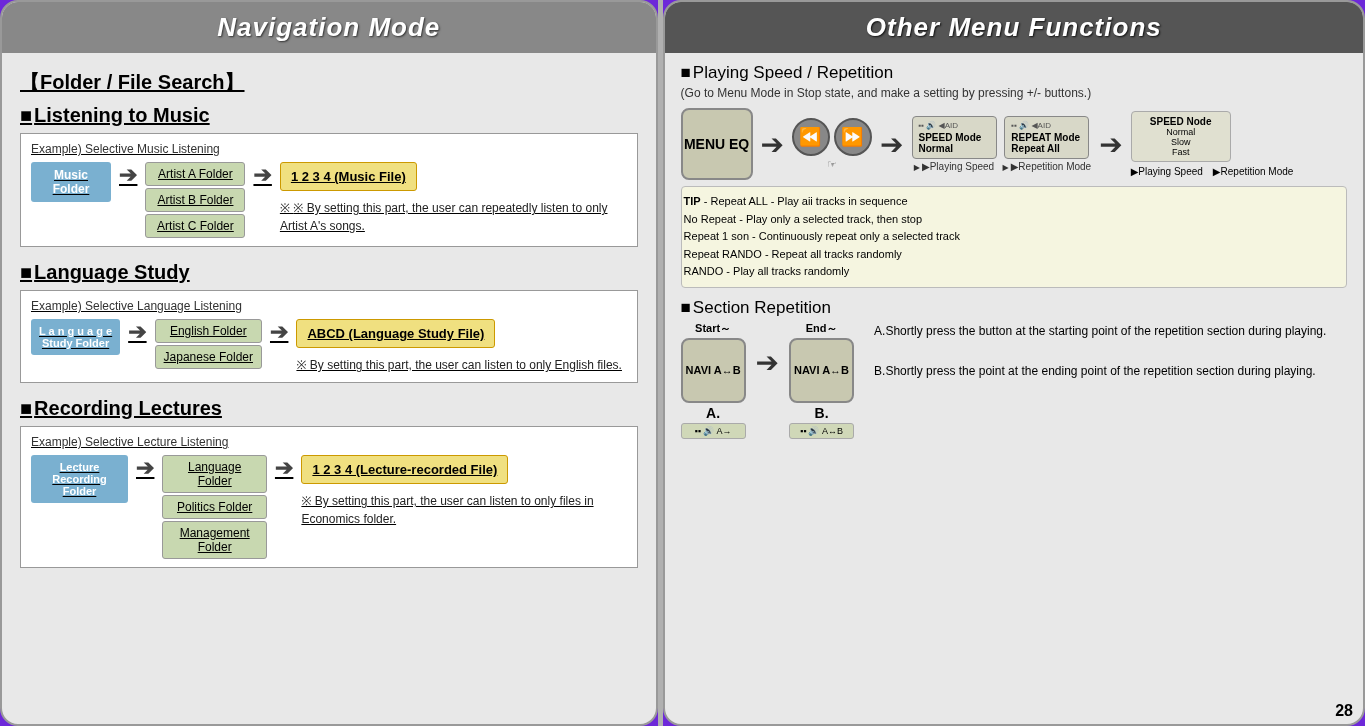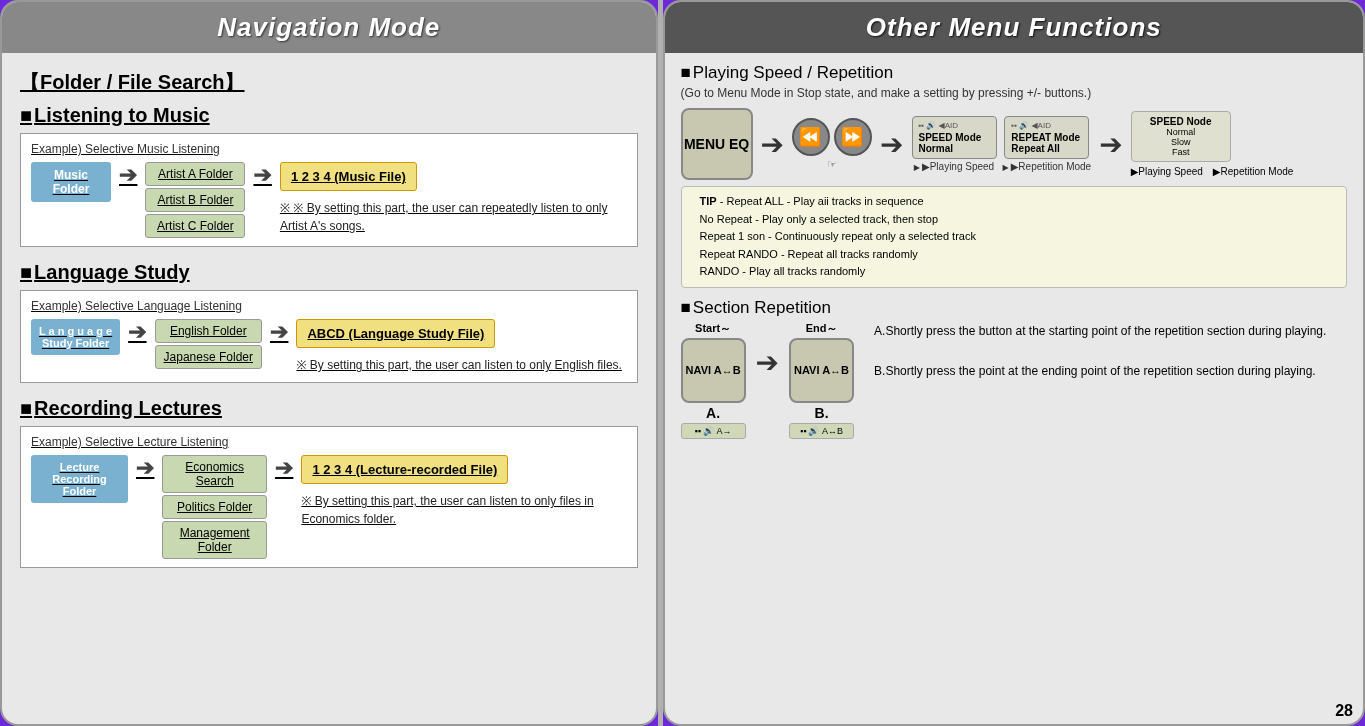--- a/index.html
+++ b/index.html
@@ -234,21 +234,21 @@
       border-radius: 4px;
       padding: 4px 8px;
       font-size: 9px;
       min-width: 100px;
     }
 
     .tip-box {
       background: #f5f5e0;
       border: 1px solid #bbb;
       border-radius: 4px;
-      padding: 6px 18px;
+      padding: 6px 2px;
       font-size: 11px;
       line-height: 1.6;
       margin-bottom: 10px;
     }
     .tip-box .tip-label {
       font-weight: bold;
       font-size: 11px;
     }
 
     .section-repetition {
@@ -336,21 +336,21 @@
 
       <div>
         <div class="section-title-large">Recording Lectures</div>
         <div class="example-box">
           <div class="example-label">Example) Selective Lecture Listening</div>
           <div class="inner-flow-row">
             <div class="folder-box" style="white-space:pre-line;font-size:11px;">Lecture  Recording
 Folder</div>
             <div class="arrow-right">➔</div>
             <div class="sub-folders">
-              <div class="sub-folder-box selected">Economics Search</div>
+              <div class="sub-folder-box selected">Language Folder</div>
               <div class="sub-folder-box">Politics Folder</div>
               <div class="sub-folder-box">Management Folder</div>
             </div>
             <div class="arrow-right">➔</div>
             <div class="flow-right-section">
               <div class="file-box">1  2  3  4  (Lecture-recorded File)</div>
               <div class="note-text">※ By setting this part, the user can listen to only files in Economics folder.</div>
             </div>
           </div>
         </div>

